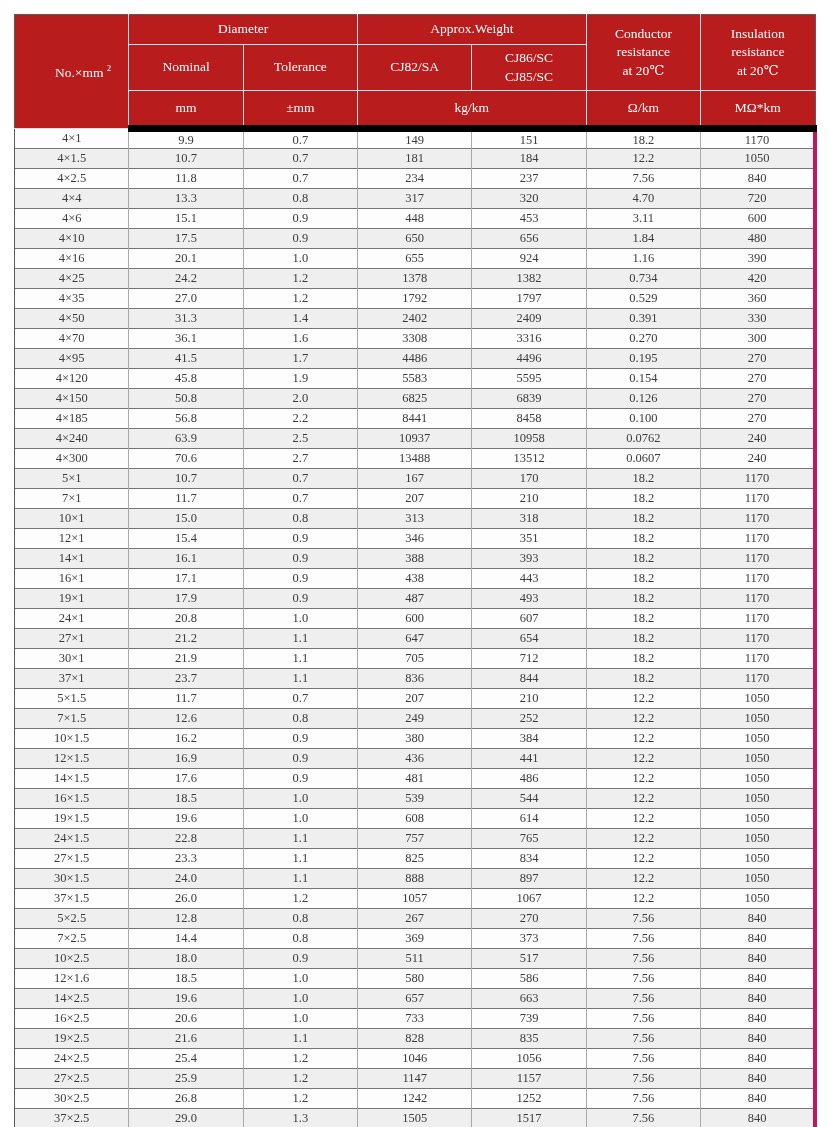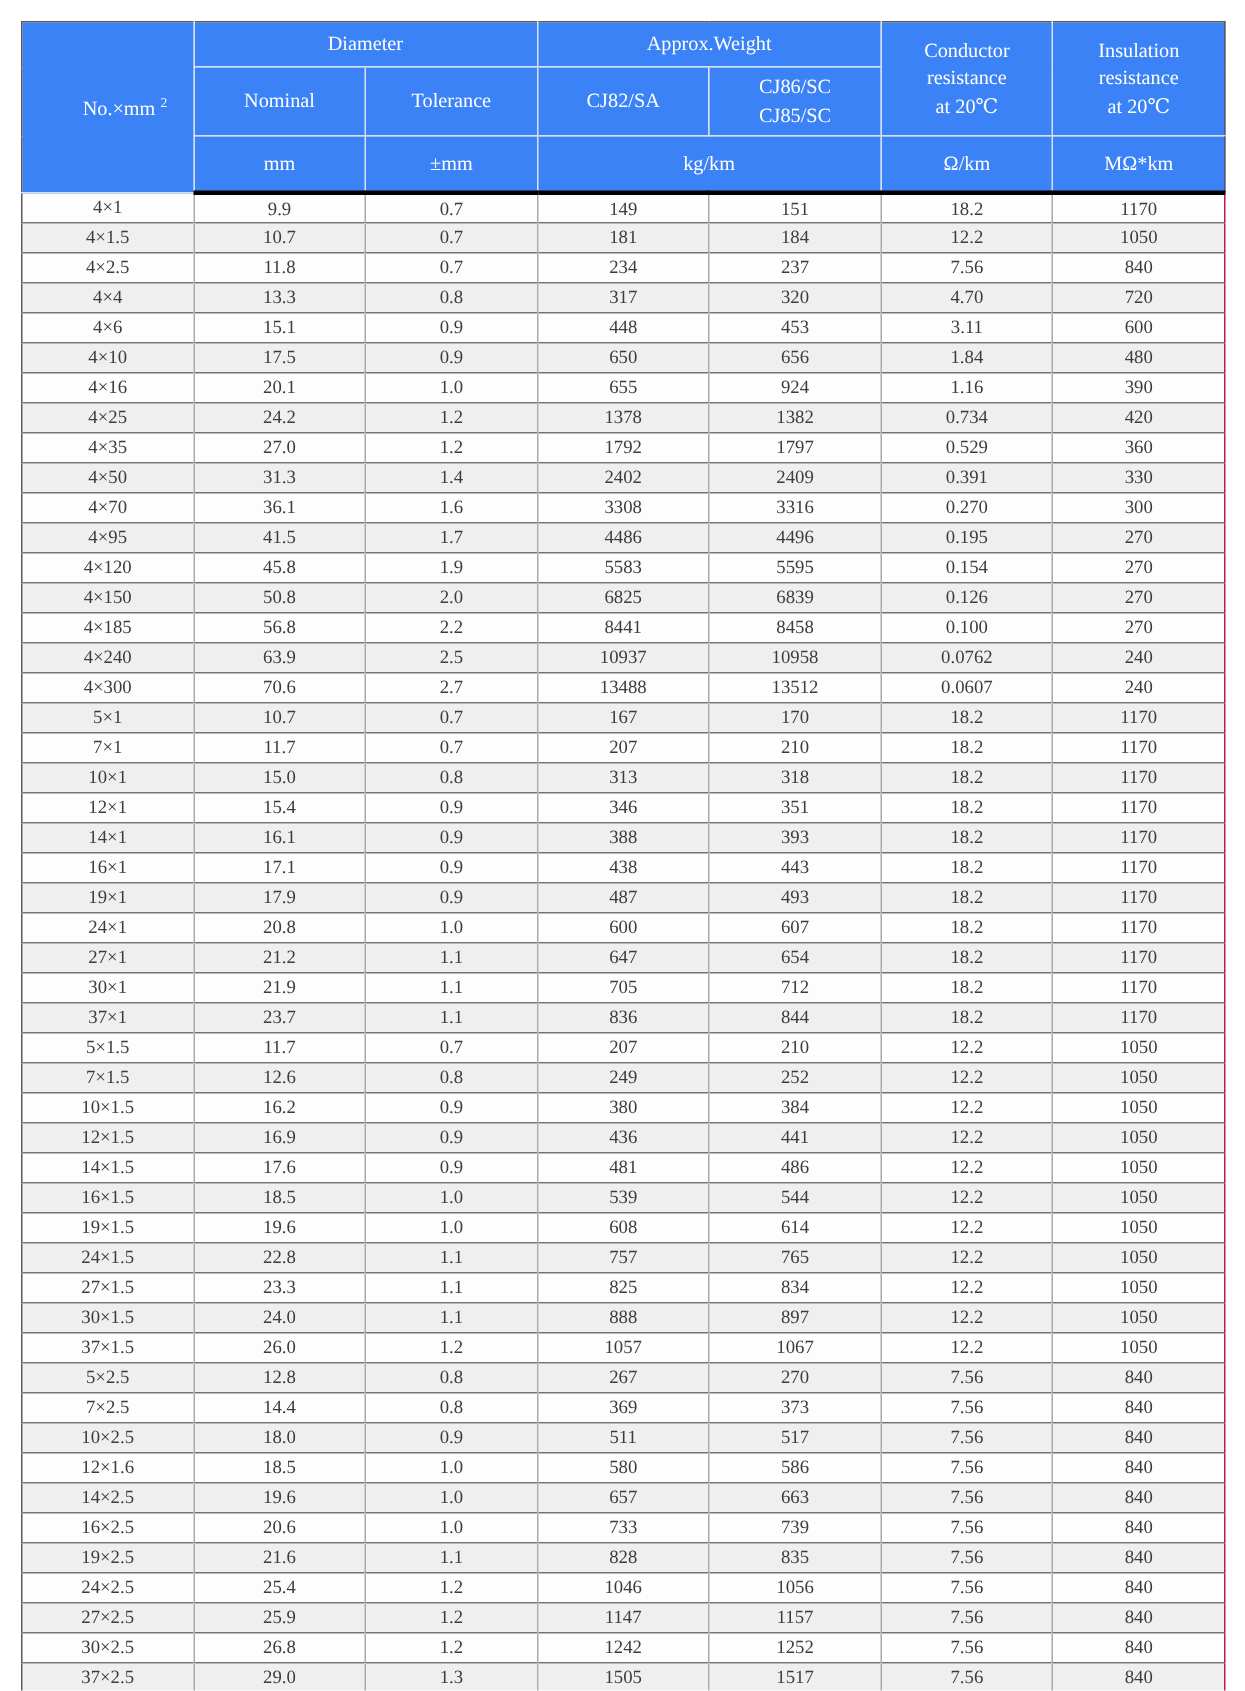--- a/index.html
+++ b/index.html
@@ -18,35 +18,35 @@
   }
   table.spec {
     width: 100%;
     border-collapse: collapse;
     table-layout: fixed;
   }
   table.spec col { width: 14.285%; }
 
   
   thead th {
-    background: #3b82f6;
+    background: #b91c1c;
     color: #ffffff;
     font-weight: normal;
     font-size: 13.5px;
     border: 1px solid #d7e2ee;
     text-align: center;
     vertical-align: middle;
     white-space: pre-line;
     line-height: 1.35;
   }
   thead tr.group-row th { height: 30px; }
   thead tr.sub-row th { height: 46px; }
   thead tr.units-row th {
     height: 38px;
-    border-bottom: 3px solid #000000;
+    border-bottom: 7px solid #000000;
   }
   thead th.outer-left  { border-left: 1px solid #5a5a5a; padding-left: 23px; }
   thead th.outer-right { border-right: 1px solid #5a5a5a; }
   thead th.outer-top   { border-top: 1px solid #5a5a5a; }
   thead th sup { font-size: 9px; vertical-align: super; }
 
   
   tbody td {
     height: 20px;
     font-size: 12.5px;
@@ -55,21 +55,21 @@
     vertical-align: middle;
     border-left: 1px solid #a9a9a9;
     border-right: 1px solid #a9a9a9;
     border-top: 1px solid #757575;
     background: #fdfdfd;
     padding: 0;
     overflow: hidden;
   }
   tbody tr:nth-child(even) td { background: #efefef; }
   tbody td:first-child { border-left: 1px solid #5a5a5a; }
-  tbody td:last-child  { border-right: 1px solid #be185d; }
+  tbody td:last-child  { border-right: 4px solid #be185d; }
   tbody tr:last-child td { border-bottom: 1px solid #5a5a5a; }
 </style>
 </head>
 <body>
 
 <div class="page">
   <table class="spec">
     <colgroup>
       <col>
         <col>

